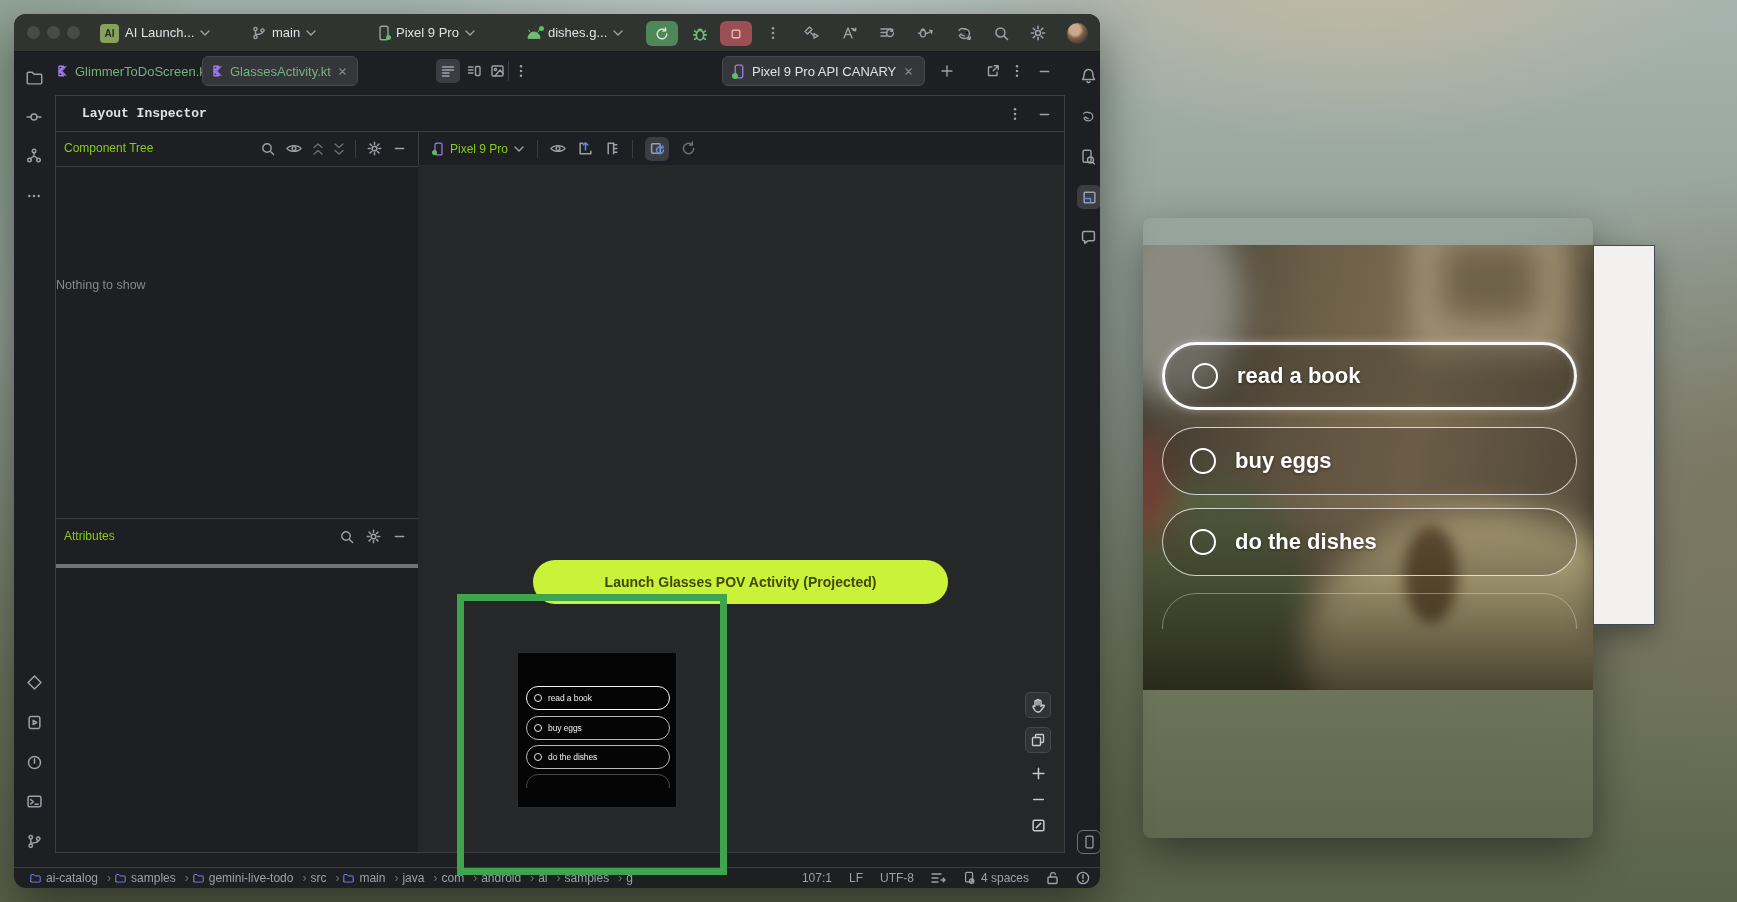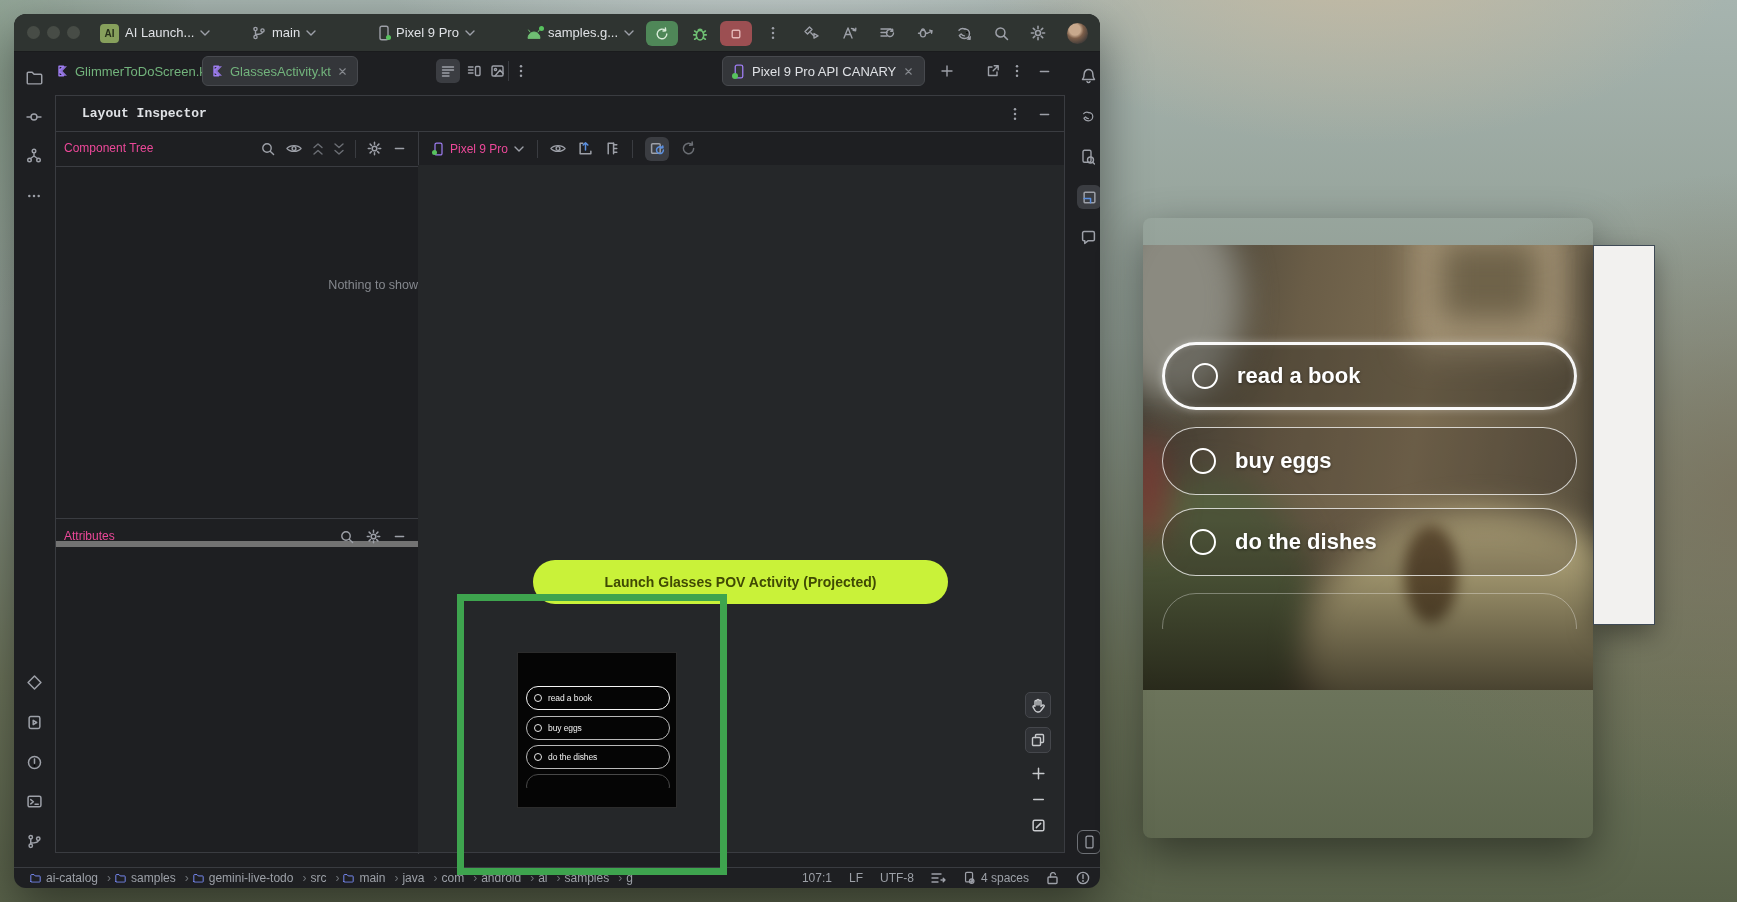--- a/index.html
+++ b/index.html
@@ -36,21 +36,21 @@
          color:#72b37c; font-size:13px; border-radius:6px; }
   .tab.active { background:#34363a; border:1px solid #47494e; }
   .viewbtn { width:24px; height:24px; border-radius:5px; top:45px; }
   .viewbtn.sel { background:#3b3d42; }
   .rdtab { height:30px; top:42px; display:flex; align-items:center; gap:7px; padding:0 10px;
            background:#34363a; border:1px solid #47494e; border-radius:6px; color:#dfe1e5; font-size:13px; }
 
   
   .inspector { left:41px; top:81px; width:1010px; height:758px; border:1px solid #3a3c41; background:#1e1f22; }
   .li-title { color:#dfe1e5; font-size:13px; font-weight:bold;font-family:Liberation Mono, monospace; }
-  .subbar-label { color:#ec4899; font-size:12px; }
+  .subbar-label { color:#84cc16; font-size:12px; }
   .hint { color:#85888e; font-size:12.5px; }
   .vline { width:1px; background:#3a3c41; }
   .hline { height:1px; background:#3a3c41; }
 
   
   .devicearea { left:404px; top:151px; width:646px; height:687px; background:#252729; }
   .phonescreen { left:504px; top:163px; width:447px; height:436px; background:#2a222e; }
   .newtask { left:17px; top:295px; width:413px; height:51px; border:1px solid #8d8690; border-radius:26px; background:#38343b; }
   .newtask .ph { position:absolute; left:27px; top:16px; font-style:italic; font-size:15px; color:#d4cdd5; }
   .pluscirc { position:absolute; right:77px; top:4px; width:43px; height:43px; border:1.5px solid #a49da6; border-radius:50%; }
@@ -216,21 +216,21 @@
     </div>
 
     <div class="abs tbgroup" style="left:512px">
       <span class="i" style="position:relative">
         <svg width="16" height="11" style="stroke:#6fbf73;fill:#6fbf73;stroke-width:1;stroke-linecap:round">
           <path d="M2,10 a6,6 0 0 1 12,0 Z"></path>
             <path d="M4,4 L2.6,2 M12,4 L13.4,2" fill="none"></path>
         </svg>
         <span style="position:absolute;right:-2px;top:-2px;width:5px;height:5px;border-radius:50%;background:#57c25e"></span>
       </span>
-      <span class="tbtxt">samples.g...</span>
+      <span class="tbtxt">dishes.g...</span>
       <svg class="ic" width="10" height="6">
           <use href="#ic-chev"></use>
         </svg>
     </div>
 
     <div class="abs i runbtn" style="left:632px;background:#4f8758">
       <svg class="ic" width="14" height="14" style="stroke:#d9ecd9">
           <use href="#ic-sync"></use>
         </svg>
     </div>
@@ -526,24 +526,24 @@
         <span class="i">
             <svg class="ic" width="15" height="15" viewBox="0 0 14 14" style="stroke:#6b6e74">
               <use href="#ic-sync"></use>
             </svg>
           </span>
       </div>
     </div>
     <div class="abs hline" style="left:0;top:70px;width:1008px"></div>
 
     <div class="abs" style="left:0;top:70px;width:362px;height:352px">
-      <div class="abs hint" style="left:0;top:112px;width:362px;text-align:right">Nothing to show</div>
-    </div>
-
-    <div class="abs" style="left:0;top:422px;width:362px;height:29px;border-top:1px solid #3a3c41;border-bottom:6px solid #737373">
+      <div class="abs hint" style="left:0;top:112px;width:362px;text-align:left">Nothing to show</div>
+    </div>
+
+    <div class="abs" style="left:0;top:422px;width:362px;height:50px;border-top:1px solid #3a3c41;border-bottom:4px solid #737373">
       <span class="abs subbar-label" style="left:8px;top:10px">Attributes</span>
       <div class="abs" style="right:12px;top:0;height:35px;display:flex;align-items:center;gap:12px">
         <span class="i">
             <svg class="ic" width="14" height="14">
               <use href="#ic-search"></use>
             </svg>
           </span>
         <span class="i">
             <svg class="ic" width="15" height="15" viewBox="0 0 14 14">
               <use href="#ic-gearline"></use>

